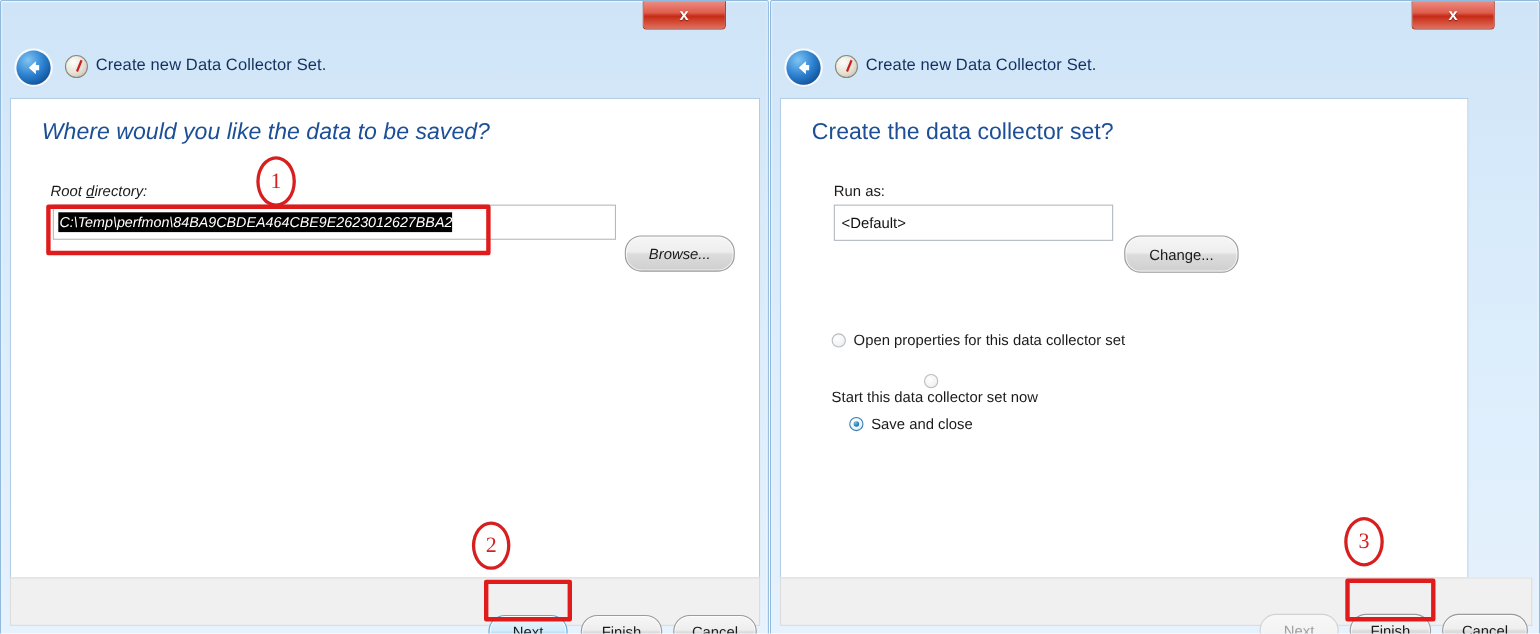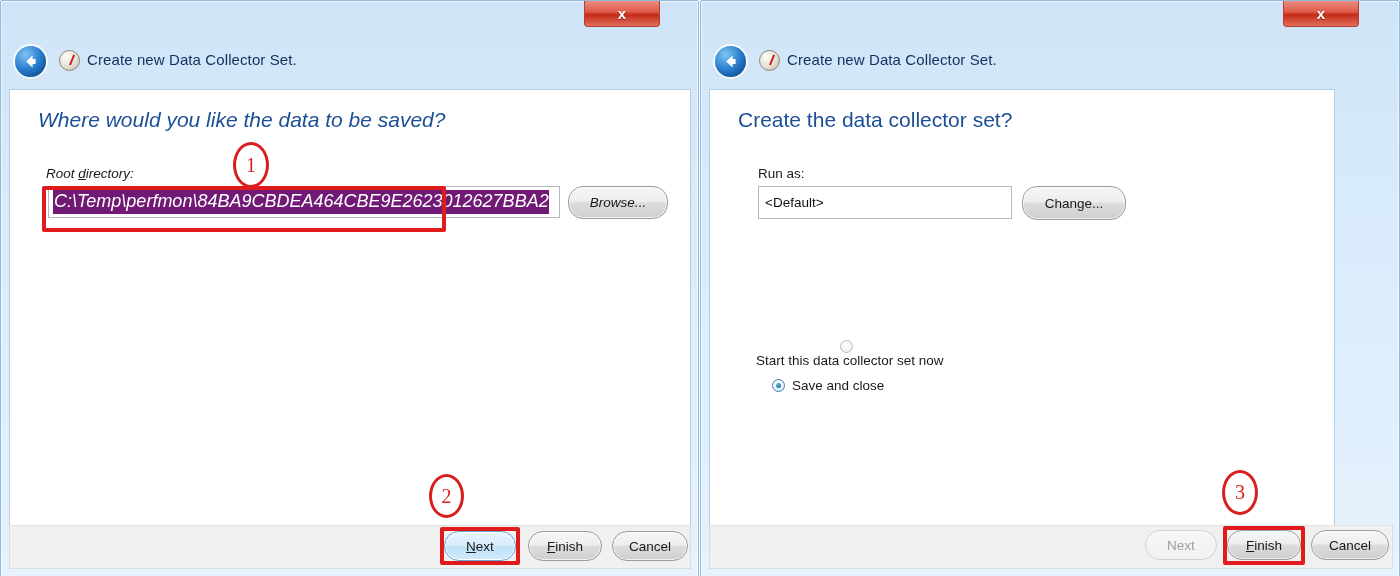--- a/index.html
+++ b/index.html
@@ -87,34 +87,35 @@
   .textbox {
     position: absolute;
     background: #ffffff; border: 1px solid #b2b9bf;
     font-size: 13.5px; color: #111;
     display: flex; align-items: center;
     padding-left: 4px;
     overflow: hidden; white-space: nowrap;
     cursor: text;
   }
   .sel-text {
-    background: #701a75; color: #ffffff;
+    background: #000000; color: #ffffff;
     padding: 1px 0px 2px 1px;
-    font-size: 18px;
+    font-size: 13px;
   }
 
   .btn {
     position: absolute;
     background: linear-gradient(180deg,#f6f6f6 0%, #eeeeee 45%, #dcdcdc 52%, #cfcfcf 100%);
     border: 1px solid #9b9b9b;
     border-radius: 15px;
     font-size: 13.5px; color: #1a1a1a;
     display: flex; align-items: center; justify-content: center;
     cursor: pointer;
     box-shadow: 0 0 0 1px rgba(255,255,255,.7) inset;
+    margin-top: 28px;
   }
   .btn u { text-decoration: underline; }
   .btn.focused {
     background: linear-gradient(180deg,#eaf6fd 0%, #d4ecfa 48%, #bfe2f7 52%, #cfeafc 100%);
     border: 1px solid #5ea9d8;
     box-shadow: 0 0 0 1px #ffffff inset;
   }
   .btn.disabled {
     color: #a0a0a0;
     background: linear-gradient(180deg,#f7f7f7 0%, #f1f1f1 100%);
@@ -235,20 +236,24 @@
       <div class="heading">Create the data collector set?</div>
 
       <div class="field-label" style="left:48px; top:76px;">Run as:</div>
 
       <div class="textbox" style="left:48px; top:96px; width:254px; height:33px; padding-left:6px;">
         <span>&lt;Default&gt;</span>
       </div>
 
       <div class="btn" style="left:312px; top:96px; width:104px; height:34px;">Change...</div>
 
+      <div class="radio-row" style="left:46px; top:212px;">
+        <span class="radio-dot"></span>
+        <span class="radio-label">Open properties for this data collector set</span>
+      </div>
 
       <div class="radio-row" style="left:46px; top:250px;flex-direction:column;">
         <span class="radio-dot"></span>
         <span class="radio-label">Start this data collector set now</span>
       </div>
 
       <div class="radio-row" style="left:62px; top:288px;">
         <span class="radio-dot on"></span>
         <span class="radio-label">Save and close</span>
       </div>

